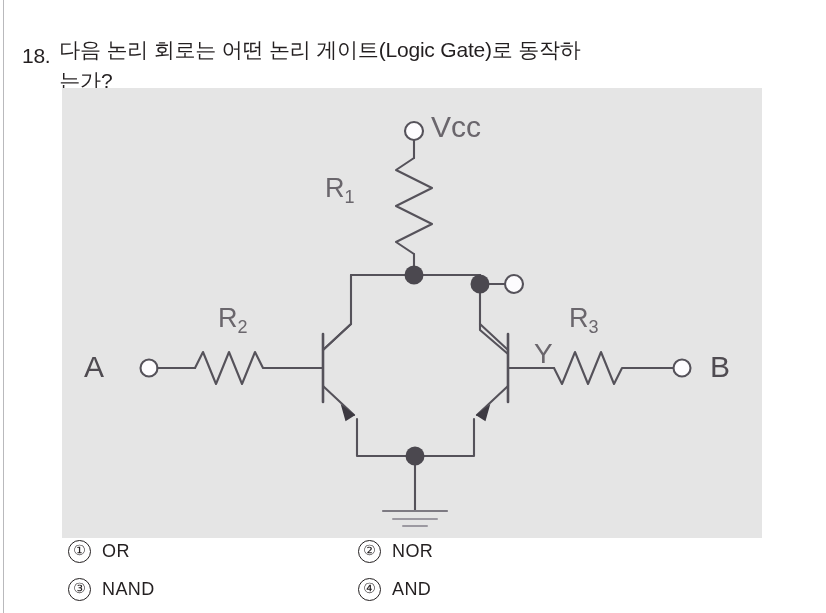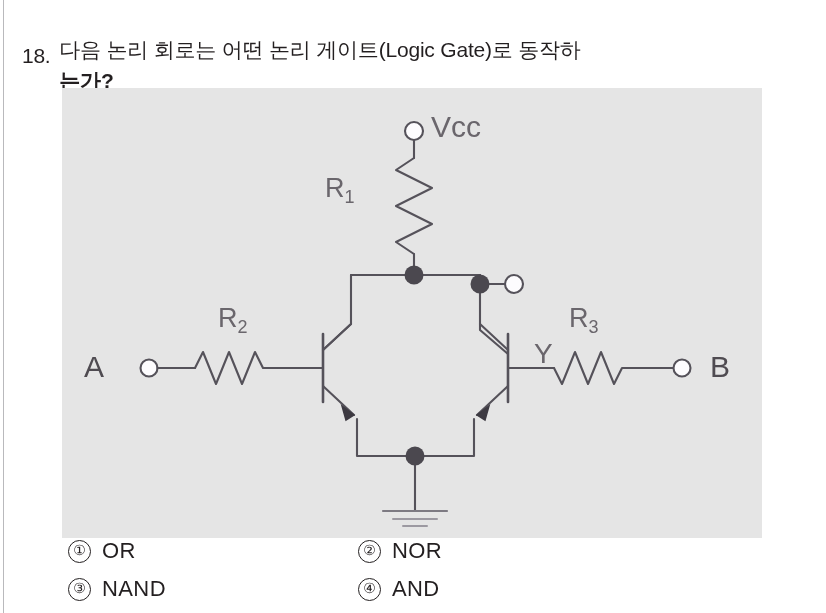--- a/index.html
+++ b/index.html
@@ -46,21 +46,20 @@
     line-height: 31px;
     letter-spacing: -0.2px;
     width: 722px;
     text-align: justify;
     text-justify: inter-character;
     margin-top: 20px;
   }
   .q-text .tail {
     display: block;
     text-align: left;
-    font-weight: bold;
   }
   
   .figure {
     position: absolute;
     left: 62px;
     top: 88px;
     width: 700px;
     height: 450px;
     background: #e5e5e5;
   }
@@ -142,21 +141,21 @@
     height: 21px;
     border: 1.5px solid #231f20;
     border-radius: 50%;
     font-size: 14px;
     line-height: 19px;
     text-align: center;
     margin-right: 11px;
     flex: 0 0 auto;
   }
   .choice-label {
-    font-size: 22px;
+    font-size: 18px;
     letter-spacing: 0.4px;
   }
 </style>
 </head>
 <body>
 
 <div class="page-edge"></div>
 
 <div class="question">
   <div class="q-row">

